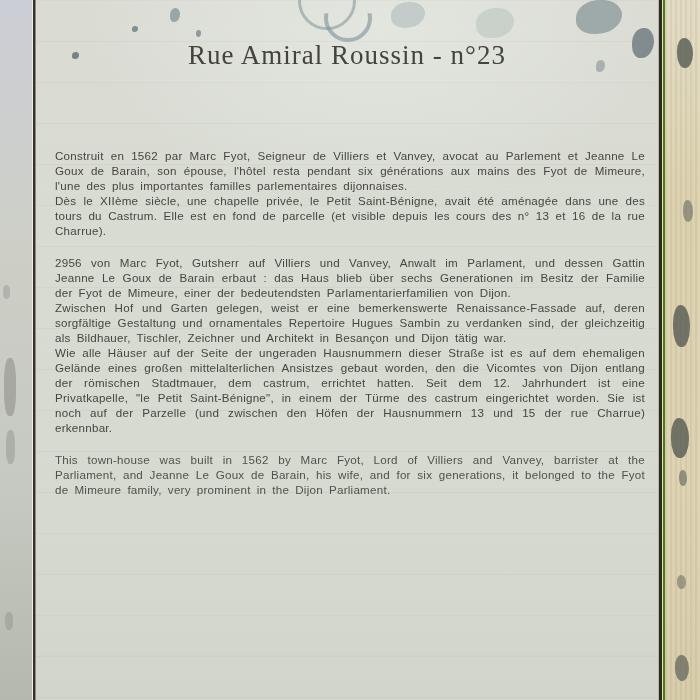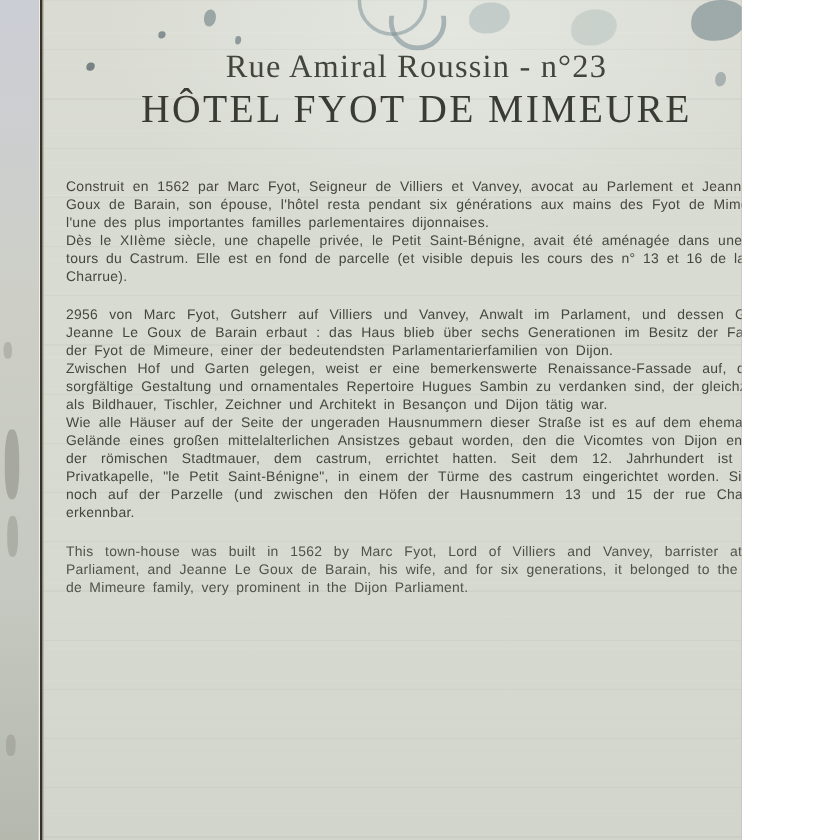--- a/index.html
+++ b/index.html
@@ -1,20 +1,20 @@
 <!DOCTYPE html>
 <html><head>
 <meta charset="utf-8">
 <style>
   html,body{margin:0;padding:0;}
   .photo{
     position:relative;
-    width:618px;height:700px;
+    width:700px;height:700px;
     overflow:hidden;
-    background:#737373;
+    background:#4d7c0f;
     font-family:"Liberation Sans",sans-serif;
   }
   
   .wall-right{
     position:absolute;top:0;right:0;bottom:0;width:35px;
     background:
       repeating-linear-gradient(90deg, rgba(120,110,85,.10) 0 2px, rgba(0,0,0,0) 2px 5px),
       linear-gradient(180deg,#e3dcc4 0%,#dcd2af 30%,#ded4b4 70%,#d8cdab 100%);
   }
   .wall-mark{position:absolute;background:#5d6158;border-radius:45% 55% 50% 50%;opacity:.85;}
@@ -88,21 +88,20 @@
     <div class="stain blob" style="left:540px;top:0px;width:46px;height:34px;background:#7d8c90;opacity:.65;"></div>
     <div class="stain blob" style="left:596px;top:28px;width:22px;height:30px;background:#5d6a70;opacity:.7;"></div>
     <div class="stain blob" style="left:134px;top:8px;width:10px;height:14px;background:#7e8c92;opacity:.7;"></div>
     <div class="stain blob" style="left:96px;top:26px;width:6px;height:6px;background:#6d7a80;opacity:.8;"></div>
     <div class="stain blob" style="left:160px;top:30px;width:5px;height:7px;background:#6d7a80;opacity:.7;"></div>
     <div class="stain blob" style="left:36px;top:52px;width:7px;height:7px;background:#5f6b6f;opacity:.8;"></div>
     <div class="stain blob" style="left:560px;top:60px;width:9px;height:12px;background:#74828a;opacity:.5;"></div>
 
     <div class="title-wrap">
       <div class="address">Rue Amiral Roussin - n°23</div>
-      <div class="hotel-name">HÔTEL FYOT DE MIMEURE</div>
     </div>
 
     <div class="body-text">
       <div class="section">
         <p>Construit en 1562 par Marc Fyot, Seigneur de Villiers et Vanvey, avocat au Parlement et Jeanne Le Goux de Barain, son épouse, l'hôtel resta pendant six générations aux mains des Fyot de Mimeure, l'une des plus importantes familles parlementaires dijonnaises.</p>
         <p>Dès le XIIème siècle, une chapelle privée, le Petit Saint-Bénigne, avait été aménagée dans une des tours du Castrum. Elle est en fond de parcelle (et visible depuis les cours des n° 13 et 16 de la rue Charrue).</p>
       </div>
       <div class="section">
         <p>2956 von Marc Fyot, Gutsherr auf Villiers und Vanvey, Anwalt im Parlament, und dessen Gattin Jeanne Le Goux de Barain erbaut : das Haus blieb über sechs Generationen im Besitz der Familie der Fyot de Mimeure, einer der bedeutendsten Parlamentarierfamilien von Dijon.</p>
         <p>Zwischen Hof und Garten gelegen, weist er eine bemerkenswerte Renaissance-Fassade auf, deren sorgfältige Gestaltung und ornamentales Repertoire Hugues Sambin zu verdanken sind, der gleichzeitig als Bildhauer, Tischler, Zeichner und Architekt in Besançon und Dijon tätig war.</p>

